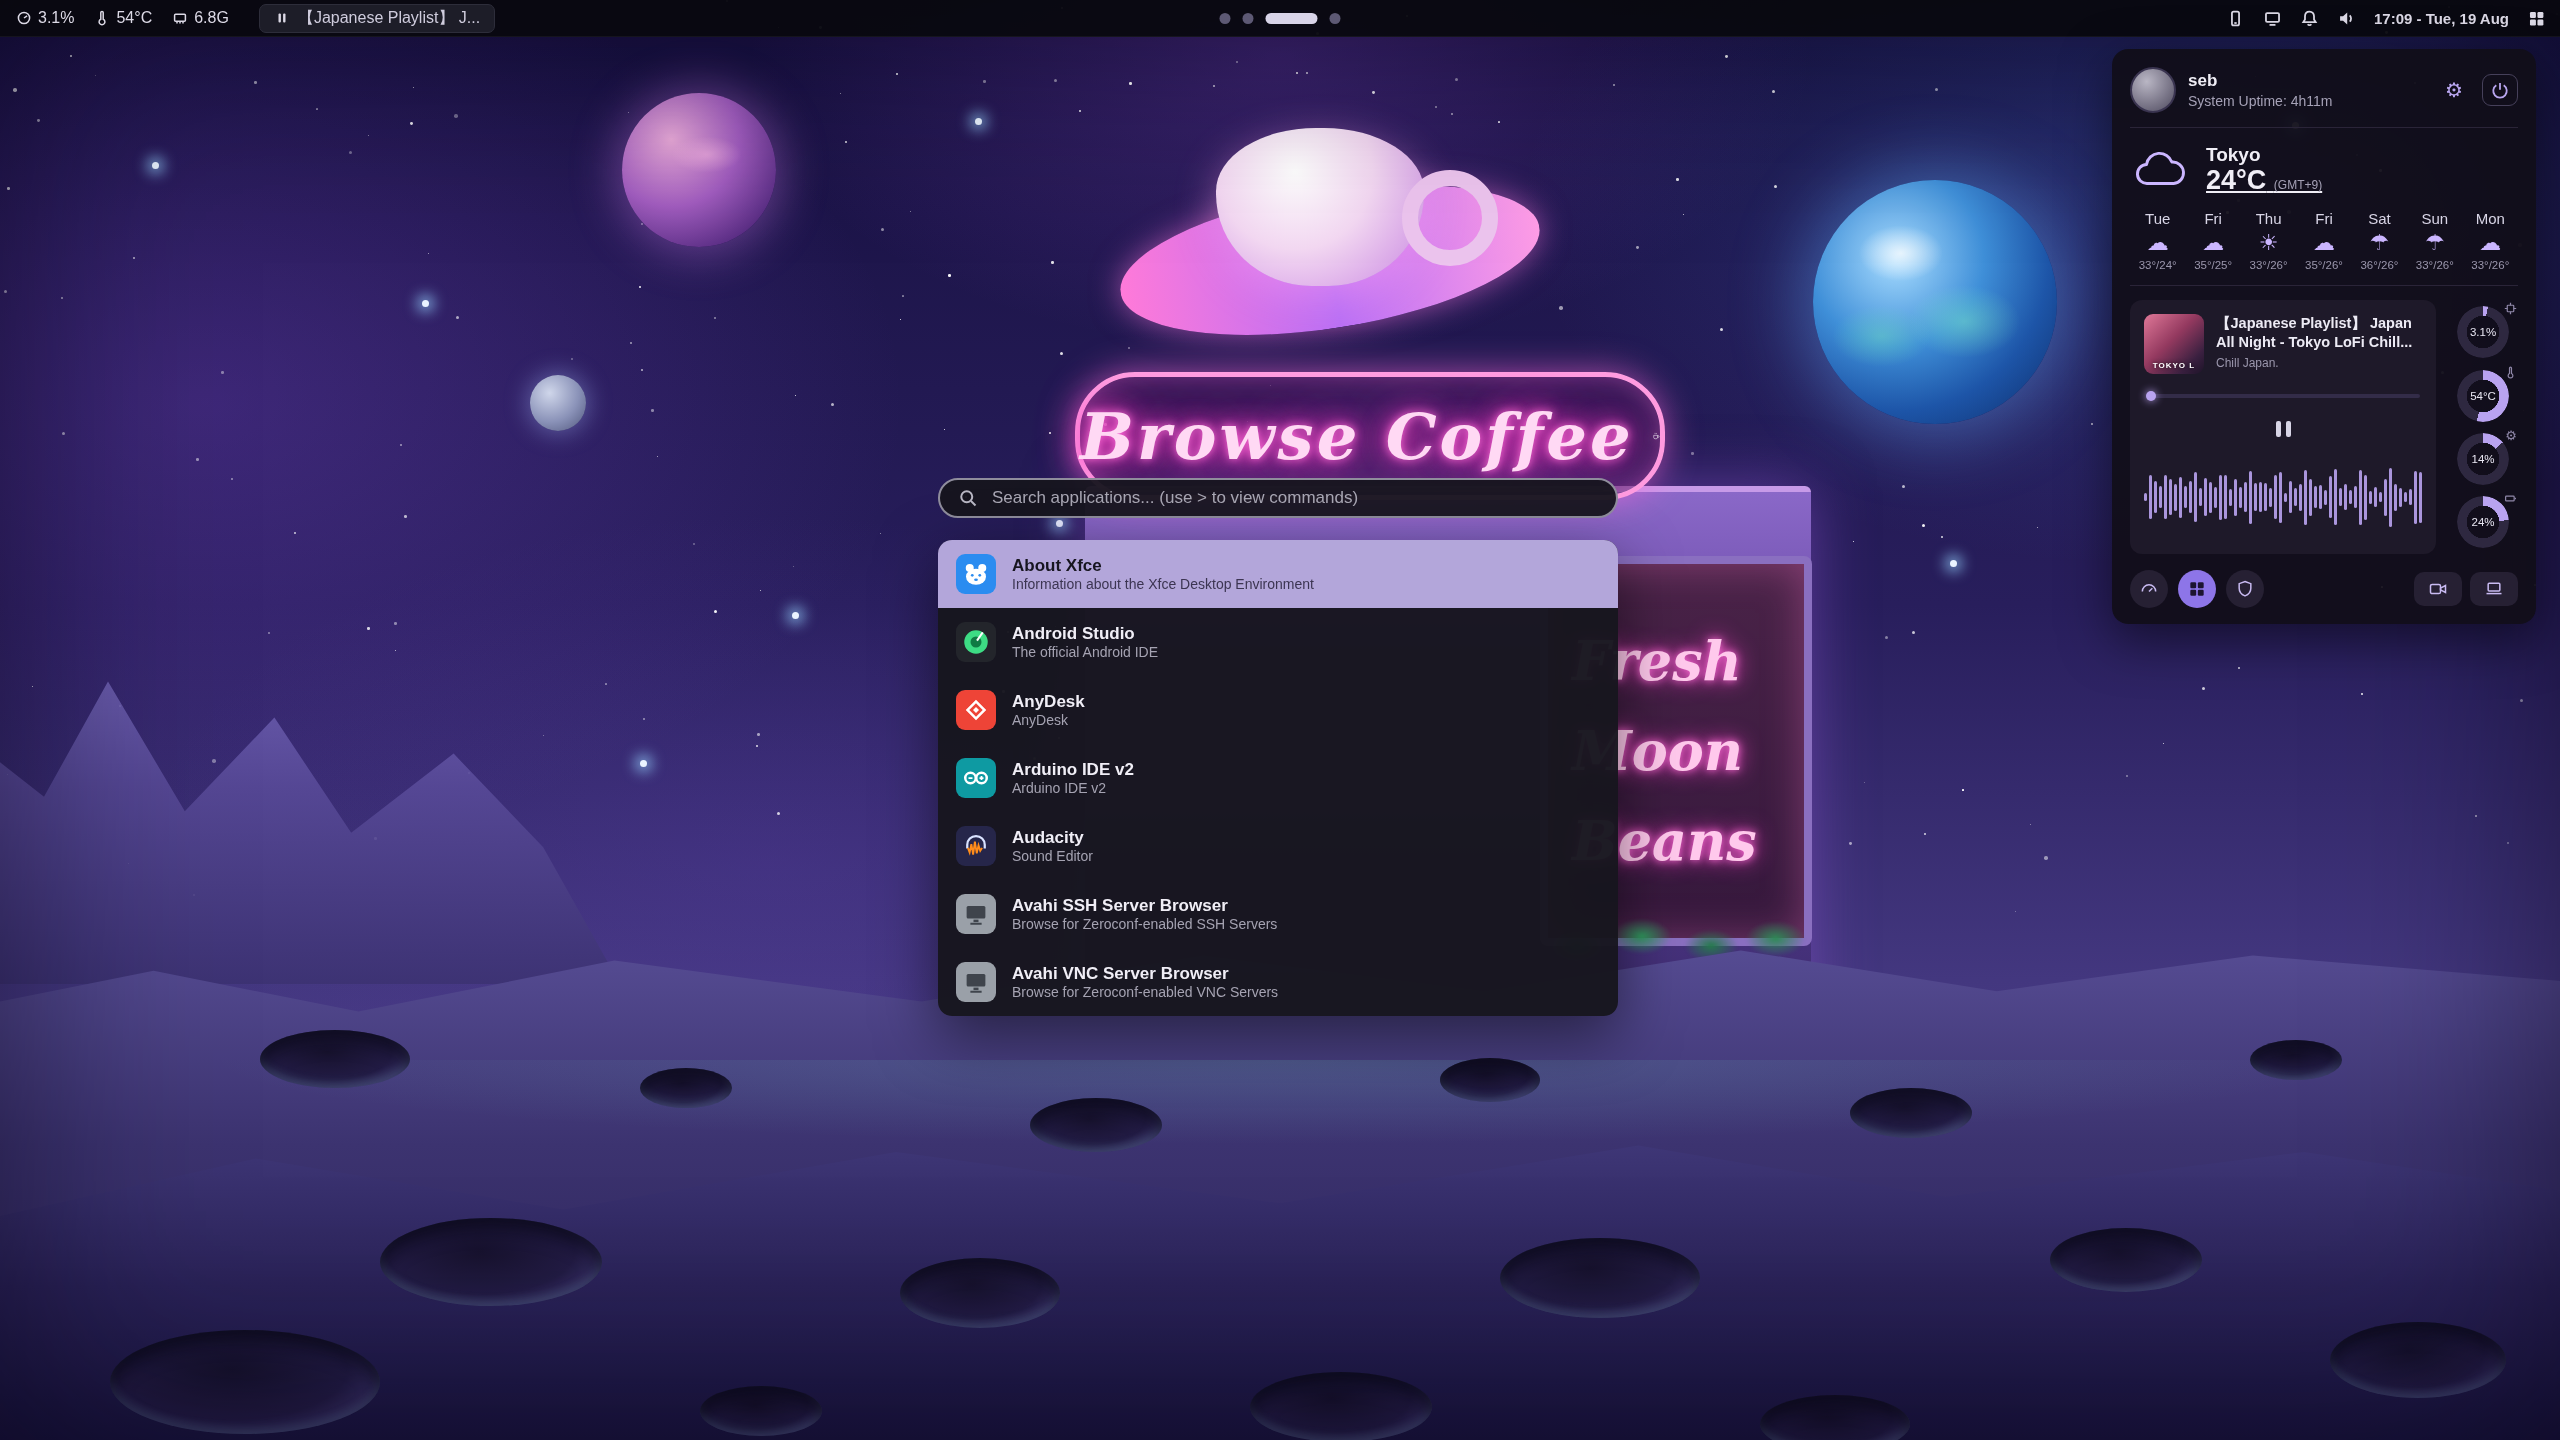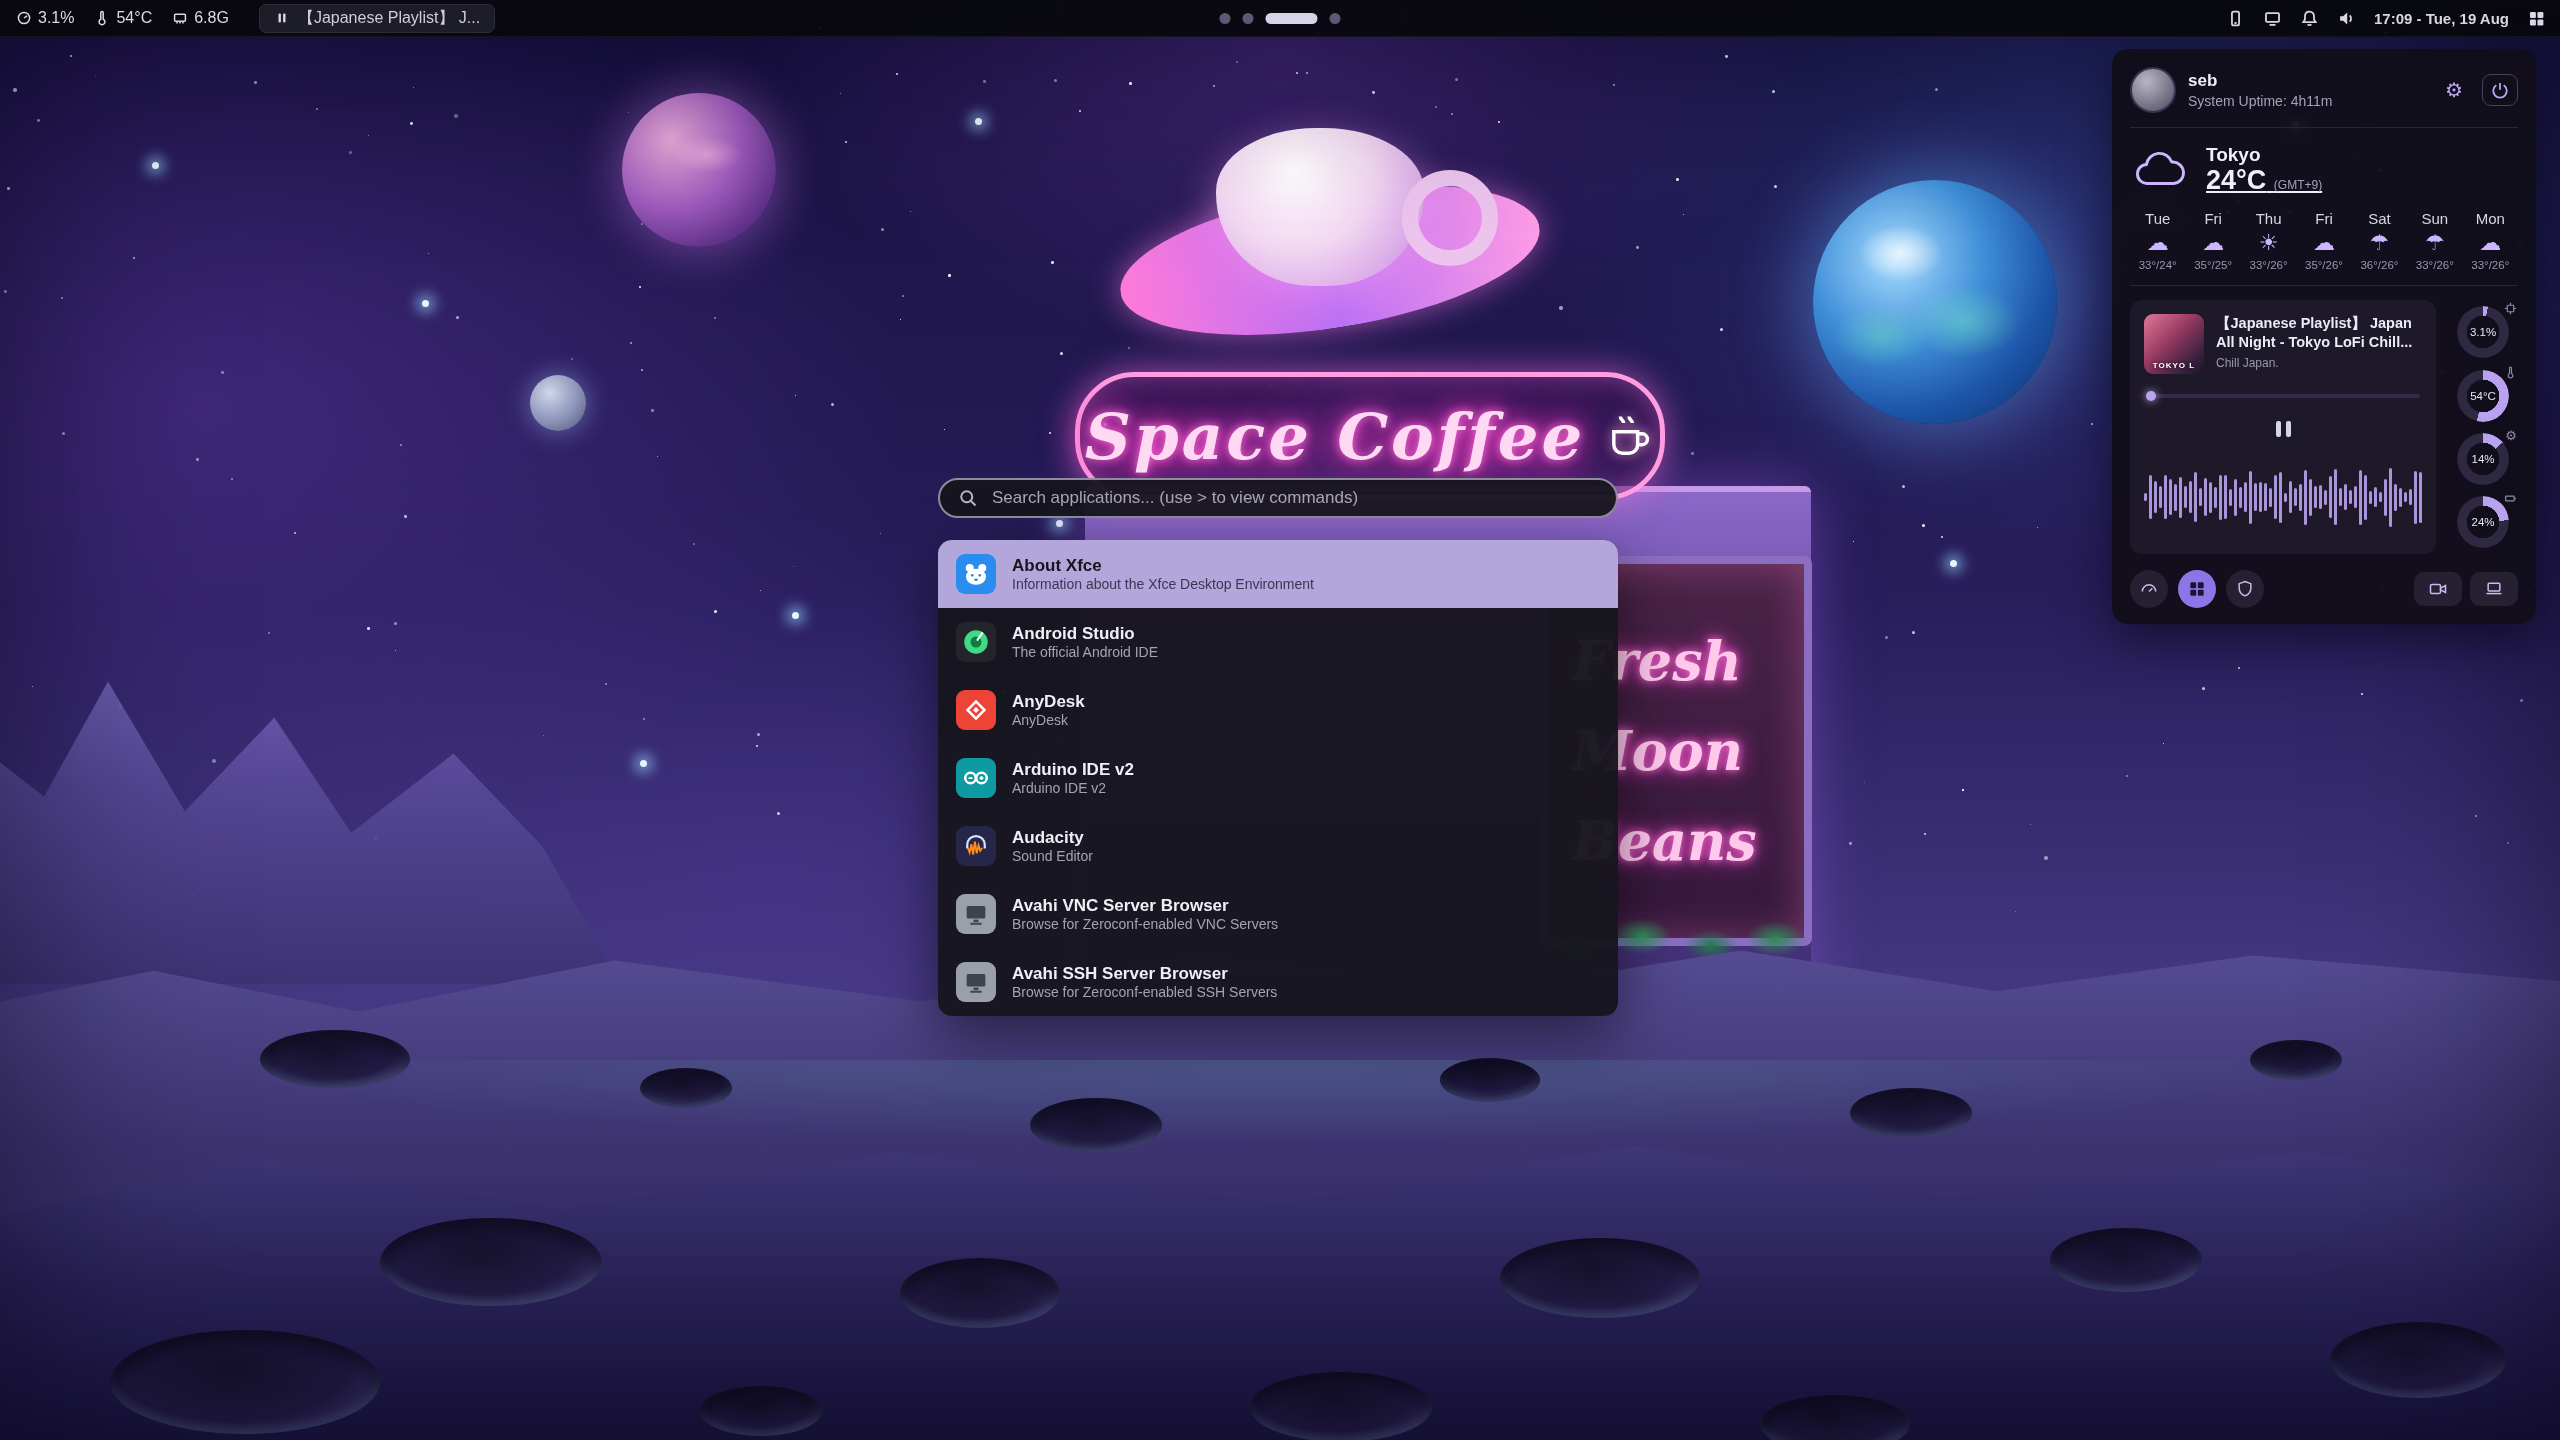--- a/index.html
+++ b/index.html
@@ -407,21 +407,21 @@
     <div class="shop-window">
       <div class="window-neon">Fresh</div>
       <div class="window-neon">Moon</div>
       <div class="window-neon">Beans</div>
     </div>
     <div class="plants"></div>
     <div class="cup-ring"></div>
     <div class="cup-body"></div>
     <div class="cup-handle"></div>
     <div class="neon-sign">
-      <span class="neon-text">Space Coffee</span>
+      <span class="neon-text">Browse Coffee</span>
       <svg width="52" height="52" viewBox="0 0 24 24" fill="none" stroke="#fff" stroke-width="1.6" style="filter:drop-shadow(0 0 6px #ff9de0)">
         <path d="M5 10h11v6a4 4 0 0 1-4 4H9a4 4 0 0 1-4-4z"></path>
         <path d="M16 11h2a2.5 2.5 0 0 1 0 5h-2"></path>
         <path d="M8 3c0 1.5 1.5 1.5 1.5 3M12 3c0 1.5 1.5 1.5 1.5 3"></path>
       </svg>
     </div>
     <div class="ground ground-far"></div>
     <div class="ground ground-sheen"></div>
     <div class="ground ground-near"></div>
     <div>
@@ -591,36 +591,36 @@
 
       <div class="app-row">
         <div class="app-ico bg-avahi">
           <svg viewBox="0 0 24 24" fill="#3f444c">
               <rect x="4.5" y="5.5" width="15" height="10" rx="1.2"></rect>
               <rect x="10" y="16.5" width="4" height="2"></rect>
               <rect x="7.5" y="19" width="9" height="1.6"></rect>
             </svg>
         </div>
         <div class="app-txt">
-          <div class="app-name">Avahi VNC Server Browser</div>
-          <div class="app-desc">Browse for Zeroconf-enabled VNC Servers</div>
+          <div class="app-name">Avahi SSH Server Browser</div>
+          <div class="app-desc">Browse for Zeroconf-enabled SSH Servers</div>
         </div>
       </div>
 
       <div class="app-row">
         <div class="app-ico bg-avahi">
           <svg viewBox="0 0 24 24" fill="#3f444c">
               <rect x="4.5" y="5.5" width="15" height="10" rx="1.2"></rect>
               <rect x="10" y="16.5" width="4" height="2"></rect>
               <rect x="7.5" y="19" width="9" height="1.6"></rect>
             </svg>
         </div>
         <div class="app-txt">
-          <div class="app-name">Avahi SSH Server Browser</div>
-          <div class="app-desc">Browse for Zeroconf-enabled SSH Servers</div>
+          <div class="app-name">Avahi VNC Server Browser</div>
+          <div class="app-desc">Browse for Zeroconf-enabled VNC Servers</div>
         </div>
       </div>
 
     </div>
   </div>
 
   <div class="panel">
 
     <div class="p-user">
       <div class="avatar"></div>

